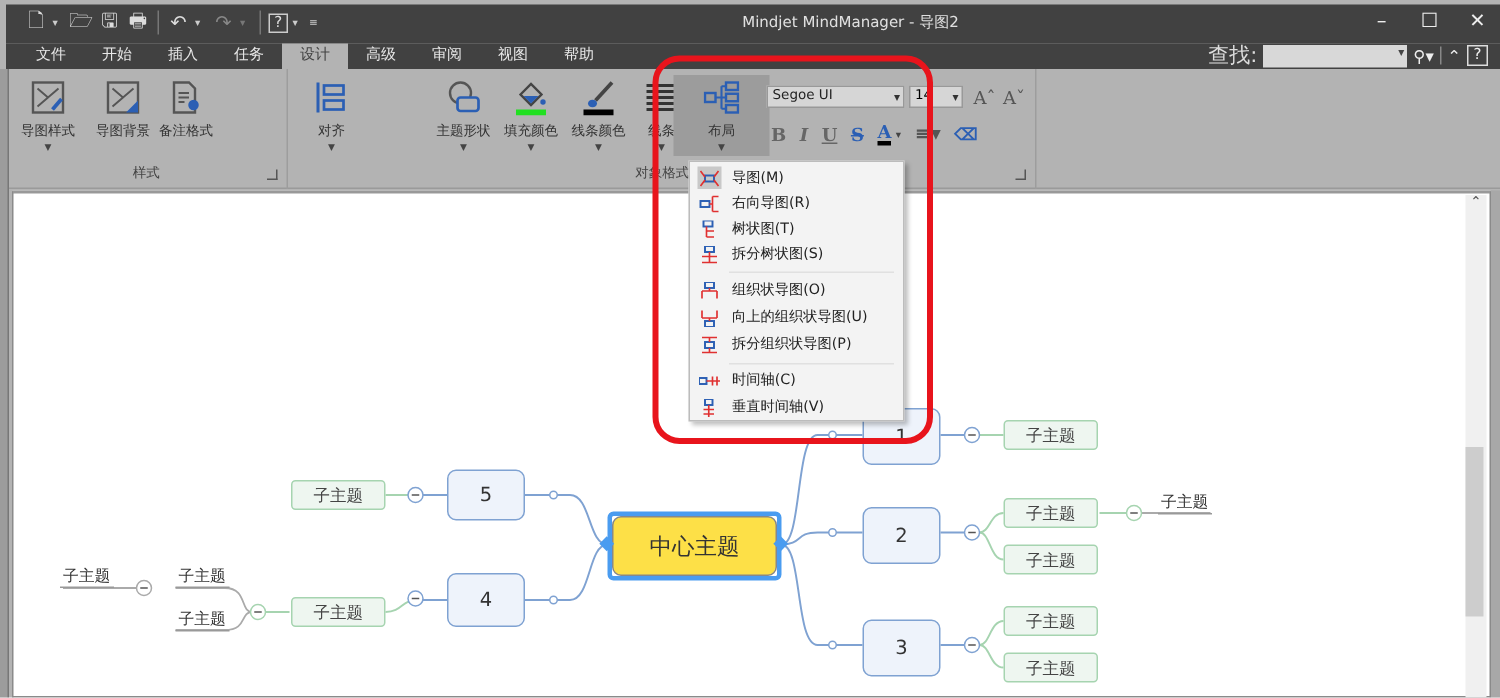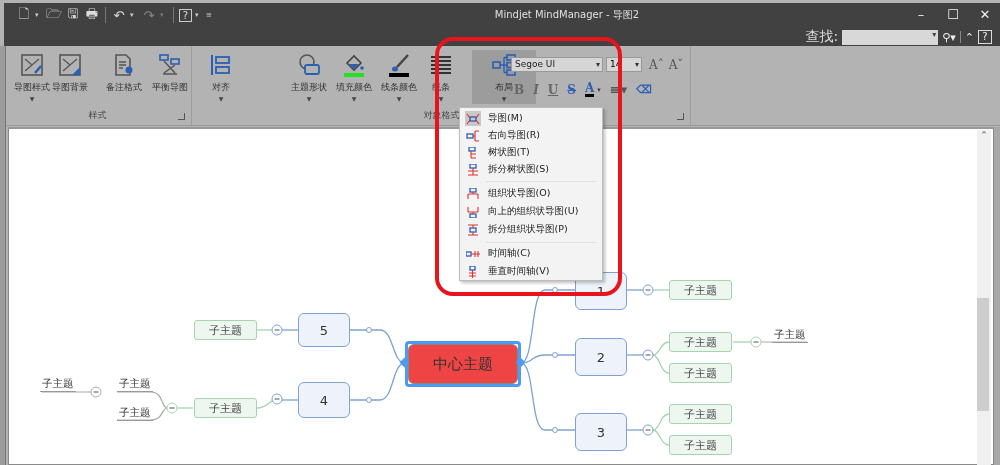--- a/index.html
+++ b/index.html
@@ -46,21 +46,21 @@
   .menu { position: absolute; left: 459px; top: 107px; width: 144px; height: 174px; background: #f3f3f3; border: 1px solid #bcbcbc; box-shadow: 2px 2px 3px rgba(0,0,0,0.25); }
   .mi { position: absolute; left: 2px; width: 140px; height: 17px; display: flex; align-items: center; font-size: 9.5px; color: #222; }
   .mi.sel .mic { background: #c8c8c8; }
   .mic { width: 16px; height: 15px; margin-left: 3px; margin-right: 7px; display: flex; align-items: center; justify-content: center; }
   .msep { position: absolute; left: 26px; right: 6px; height: 1px; background: #e0e0e0; }
   .redbox { position: absolute; left: 435px; top: 37px; width: 187px; height: 259px; border: 4px solid #e8141c; border-radius: 18px; pointer-events: none; }
   .node { position: absolute; display: flex; align-items: center; justify-content: center; }
   .main-topic { width: 52px; height: 38px; background: #eef3fb; border: 1.5px solid #7fa2d2; border-radius: 6px; font-size: 13px; color: #333; }
   .sub-topic { width: 63px; height: 20px; background: #eef6f0; border: 1.5px solid #a6d4b0; border-radius: 3px; font-size: 11px; color: #444; }
   .plain-topic { font-size: 10.5px; color: #333; border-bottom: 1px solid #999; padding: 0 2px; }
-  .central { width: 110px; height: 40px; background: #ef4444; border: 1.5px solid #888; border-radius: 6px; font-size: 15px; color: #333; }
+  .central { width: 110px; height: 40px; background: #fde047; border: 1.5px solid #888; border-radius: 6px; font-size: 15px; color: #333; }
   .central-sel { position: absolute; left: 405px; top: 341px; width: 116px; height: 46px; border: 3px solid #4a9cf0; border-radius: 4px; }
   svg.lines { position: absolute; left: 0; top: 0; }
 </style>
 </head>
 <body>
 
 <div class="titlebar">
   <div class="qat">
     <span class="q">🗋</span>
       <span class="dd">▾</span>
@@ -79,20 +79,31 @@
   </div>
   <div class="app-title">Mindjet MindManager - 导图2</div>
   <div class="winbtns">
     <span>–</span>
     <span>☐</span>
     <span>✕</span>
   </div>
 </div>
 
 <div class="tabsbar">
+  <div class="tabs">
+    <div class="tab">文件</div>
+    <div class="tab">开始</div>
+    <div class="tab">插入</div>
+    <div class="tab">任务</div>
+    <div class="tab active">设计</div>
+    <div class="tab">高级</div>
+    <div class="tab">审阅</div>
+    <div class="tab">视图</div>
+    <div class="tab">帮助</div>
+  </div>
   <div class="find">
     <span class="lbl">查找:</span>
     <span class="box"></span>
     <span class="ic">⚲▾</span>
     <span style="width:1px;height:12px;background:#888"></span>
     <span class="ic">⌃</span>
     <span class="help">?</span>
   </div>
 </div>
 
@@ -101,43 +112,35 @@
   <div class="group" style="left:0;width:188px">
     <div class="btn" style="left:6px">
       <svg class="ico" viewBox="0 0 24 24">
           <rect x="2" y="2" width="20" height="20" fill="none" stroke="#555" stroke-width="1.6"></rect>
           <path d="M5 6 L12 12 L19 6 M5 18 L12 12" stroke="#555" stroke-width="1.3" fill="none"></path>
           <path d="M15 20 L21 13" stroke="#2b5fb4" stroke-width="2.5"></path>
         </svg>
       <div class="lab">导图样式</div>
       <div class="arr">▼</div>
     </div>
-    <div class="btn" style="left:44px">
+    <div class="btn" style="left:56px">
       <svg class="ico" viewBox="0 0 24 24">
           <rect x="2" y="2" width="20" height="20" fill="none" stroke="#555" stroke-width="1.6"></rect>
           <path d="M5 6 L12 12 L19 6 M5 18 L12 12" stroke="#555" stroke-width="1.3" fill="none"></path>
           <path d="M14 22 L22 14 L22 22 Z" fill="#2b5fb4"></path>
         </svg>
       <div class="lab">导图背景</div>
     </div>
     <div class="btn" style="left:98px">
       <svg class="ico" viewBox="0 0 24 24">
           <path d="M4 2 H14 L18 6 V22 H4 Z" fill="none" stroke="#555" stroke-width="1.6"></path>
           <path d="M7 9 H14 M7 12 H14 M7 15 H11" stroke="#555" stroke-width="1.3"></path>
           <circle cx="17" cy="17" r="3.5" fill="#2b5fb4"></circle>
         </svg>
       <div class="lab">备注格式</div>
-    </div>
-    <div class="btn" style="left:144px">
-      <svg class="ico" viewBox="0 0 24 24">
-          <rect x="2" y="2" width="8" height="5" fill="none" stroke="#2b5fb4" stroke-width="1.6"></rect>
-          <rect x="13" y="6" width="8" height="5" fill="none" stroke="#2b5fb4" stroke-width="1.6"></rect>
-          <path d="M6 8 L17 20 M17 12 L6 20 M5 21 H19" stroke="#555" stroke-width="1.5"></path>
-        </svg>
-      <div class="lab">平衡导图</div>
     </div>
     <div class="glabel">样式</div>
     <div class="launcher"></div>
   </div>
 
   <div class="group" style="left:189px;width:498px">
     <div class="btn" style="left:6px">
       <svg class="ico" viewBox="0 0 24 24">
           <path d="M3 2 V22" stroke="#2b5fb4" stroke-width="2"></path>
           <rect x="7" y="4" width="13" height="6" fill="none" stroke="#2b5fb4" stroke-width="1.8"></rect>
@@ -173,21 +176,21 @@
     </div>
     <div class="btn" style="left:184px">
       <svg class="ico" viewBox="0 0 24 24">
           <path d="M21 2 L10 14" stroke="#444" stroke-width="2.5"></path>
           <ellipse cx="8" cy="16" rx="3" ry="2.5" fill="#2b5fb4"></ellipse>
           <rect x="2" y="20" width="20" height="4" fill="#000"></rect>
         </svg>
       <div class="lab">线条颜色</div>
       <div class="arr">▼</div>
     </div>
-    <div class="btn pressed" style="left:279px;width:64px">
+    <div class="btn pressed" style="left:256px;width:64px">
       <svg class="ico" viewBox="0 0 24 24">
           <rect x="1" y="9" width="7" height="6" fill="none" stroke="#2b5fb4" stroke-width="1.6"></rect>
           <rect x="15" y="2" width="8" height="5" fill="none" stroke="#2b5fb4" stroke-width="1.6"></rect>
           <rect x="15" y="9.5" width="8" height="5" fill="none" stroke="#2b5fb4" stroke-width="1.6"></rect>
           <rect x="15" y="17" width="8" height="5" fill="none" stroke="#2b5fb4" stroke-width="1.6"></rect>
           <path d="M8 12 H12 M12 4.5 V19.5 M12 4.5 H15 M12 12 H15 M12 19.5 H15" stroke="#2b5fb4" stroke-width="1.4" fill="none"></path>
         </svg>
       <div class="lab">布局</div>
       <div class="arr">▼</div>
     </div>

